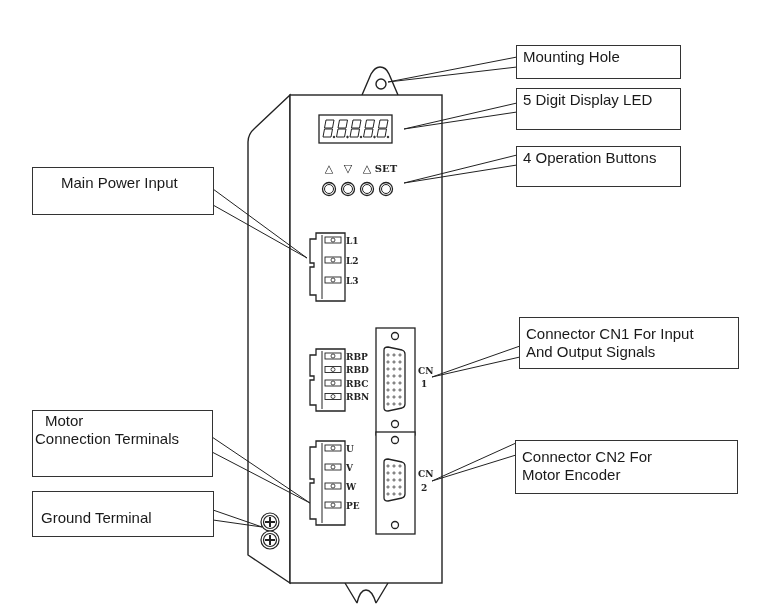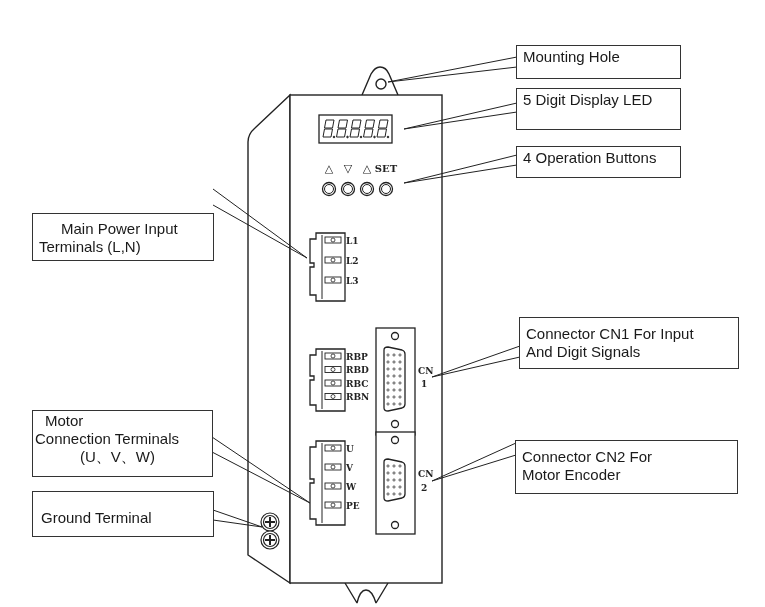--- a/index.html
+++ b/index.html
@@ -200,35 +200,33 @@
     <path d="M213,510 L262,527 M213,520 L262,527"></path>
   </g>
 </svg>
 
 <div class="callout" style="left:516px;top:45px;width:165px;height:34px;">
   <span>Mounting Hole</span>
 </div>
 <div class="callout" style="left:516px;top:88px;width:165px;height:42px;">
   <span>5 Digit Display LED</span>
 </div>
-<div class="callout" style="left:516px;top:146px;width:165px;height:32px;">
+<div class="callout" style="left:516px;top:146px;width:165px;height:41px;">
   <span>4 Operation Buttons</span>
 </div>
-<div class="callout" style="left:32px;top:167px;width:182px;height:48px;padding-top:6px;margin-top:46px;">
+<div class="callout" style="left:32px;top:167px;width:182px;height:48px;padding-top:6px;">
   <span style="padding-left:22px;">Main Power Input</span>
-  <span>Terminals (L,N)</span>
 </div>
 <div class="callout" style="left:519px;top:317px;width:220px;height:52px;padding-top:7px;">
   <span>Connector CN1 For Input</span>
-  <span>And Digit Signals</span>
+  <span>And Output Signals</span>
 </div>
 <div class="callout" style="left:515px;top:440px;width:223px;height:54px;padding-top:7px;">
   <span>Connector CN2 For</span>
   <span>Motor Encoder</span>
 </div>
 <div class="callout" style="left:32px;top:410px;width:181px;height:67px;padding:1px 2px;">
   <span style="padding-left:10px;">Motor</span>
   <span>Connection Terminals</span>
-  <span style="padding-left:45px;">(U、V、W)</span>
 </div>
 <div class="callout" style="left:32px;top:491px;width:182px;height:46px;padding-top:17px;padding-left:8px;">
   <span>Ground Terminal</span>
 </div>
 
 </body></html>

